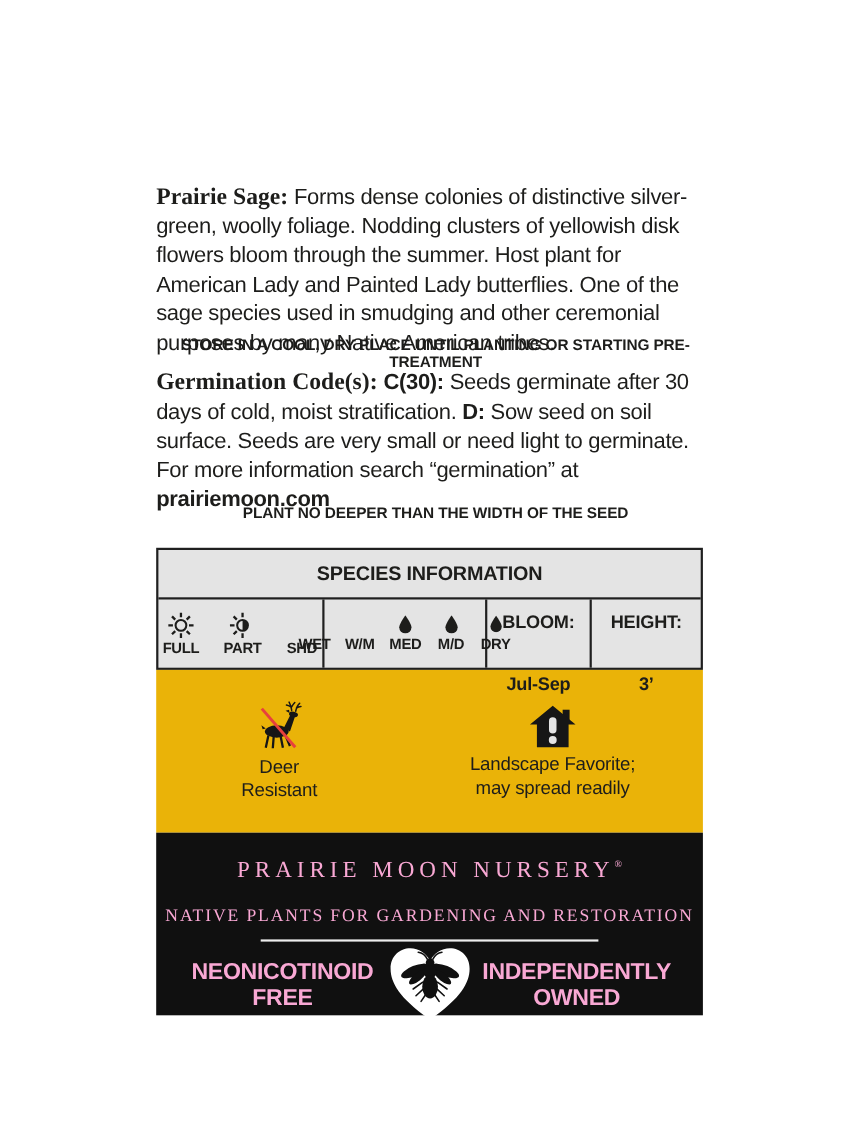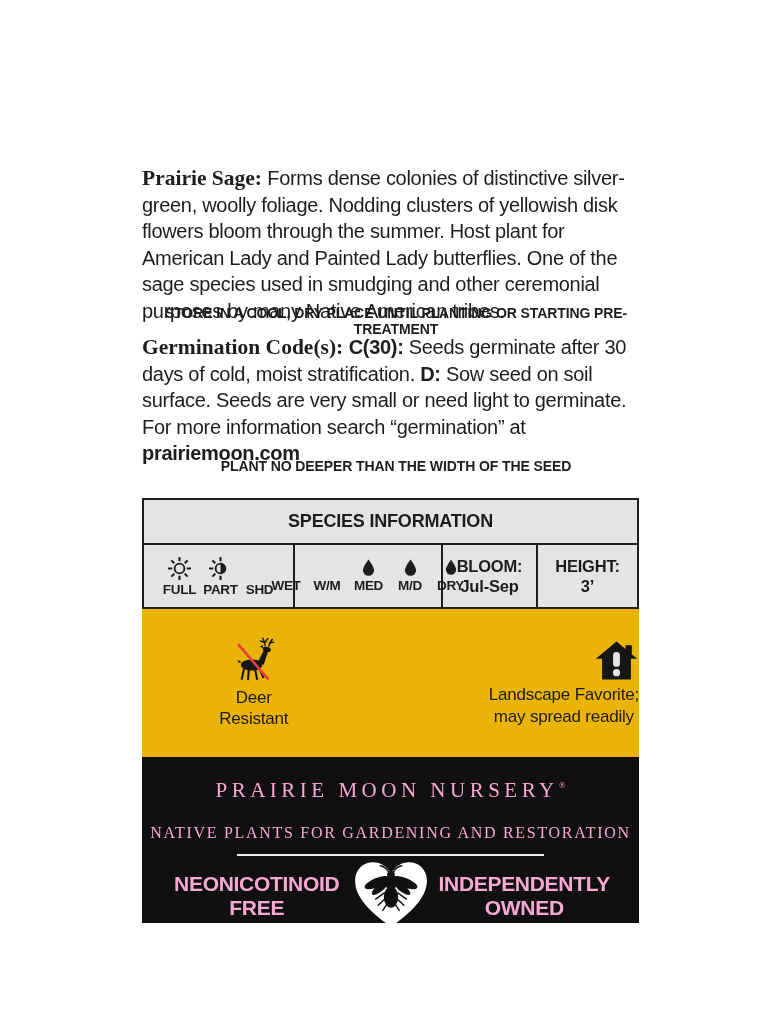--- a/index.html
+++ b/index.html
@@ -23,31 +23,31 @@
   .tbl-title{height:43px;border-bottom:2px solid #1f1f1f;display:flex;align-items:center;
              justify-content:center;font-weight:700;font-size:18px;letter-spacing:-0.2px;}
   .tbl-row{display:flex;height:62px;}
   .cell{box-sizing:border-box;border-right:2px solid #1f1f1f;display:flex;flex-direction:column;
         align-items:center;justify-content:center;}
   .cell:last-child{border-right:none;}
   .cell-sun{width:151px;}
   .cell-water{width:148px;}
   .cell-bloom{width:95px;}
   .cell-height{flex:1;}
-  .sun-grid{display:grid;grid-template-columns:38px 42px 34px;column-gap:1px;justify-items:center;}
+  .sun-grid{display:grid;grid-template-columns:38px 42px 34px;column-gap:16px;justify-items:center;}
   .sun-icons{margin-bottom:1px;}
   .lab{font-weight:700;font-size:13.5px;letter-spacing:-0.3px;}
   .water-grid{display:grid;grid-template-columns:28px 28px 29px 28px 27px;column-gap:13px;justify-items:center;}
   .water-icons{margin-bottom:2px;}
-  .bloom-line{font-weight:700;font-size:16.5px;line-height:20px;letter-spacing:-0.2px;}
+  .bloom-line{font-weight:700;font-size:16.5px;line-height:20px;letter-spacing:-0.2px;margin-top:36px;}
 
   .attrs{background:#eab308;height:148px;display:flex;align-items:center;}
   .attr{display:flex;flex-direction:column;align-items:center;justify-content:center;}
   .attr-deer{width:45%;}
-  .attr-land{width:55%;align-items:flex-end;}
+  .attr-land{width:55%;}
   .attr-caption{font-size:17px;line-height:21.5px;text-align:center;letter-spacing:-0.2px;margin-top:2px;}
 
   .footer{box-sizing:border-box;background:#101010;height:166px;color:#f9a8d4;text-align:center;padding-top:15px;}
   .brand{font-family:"Liberation Serif",serif;font-size:21px;letter-spacing:4.5px;line-height:26px;white-space:nowrap;}
   .brand .reg{font-size:9px;letter-spacing:0;vertical-align:9px;}
   .tagline{font-family:"Liberation Serif",serif;font-size:16px;letter-spacing:1.7px;margin-top:20px;
            line-height:20px;white-space:nowrap;}
   .divider{width:307px;height:2px;background:#ededed;margin:11px auto 0;}
   .f-row{display:flex;align-items:center;margin-top:3px;padding:0 24px;}
   .f-col{flex:1;font-weight:700;font-size:21px;line-height:24px;letter-spacing:-0.3px;}

